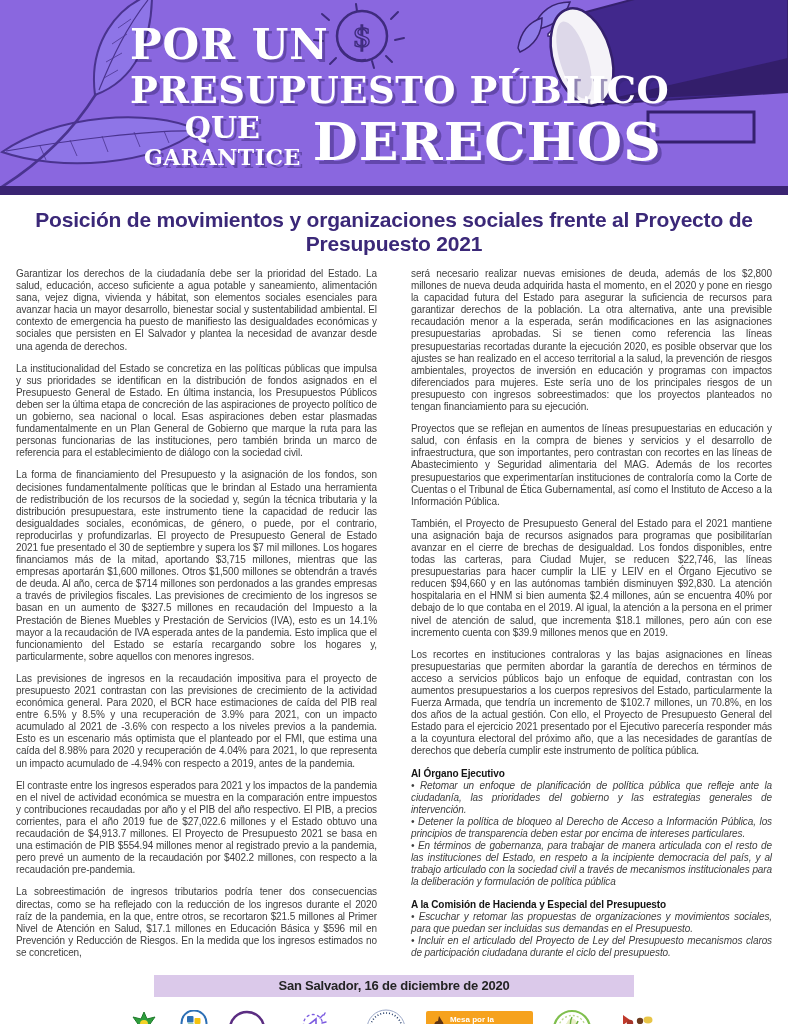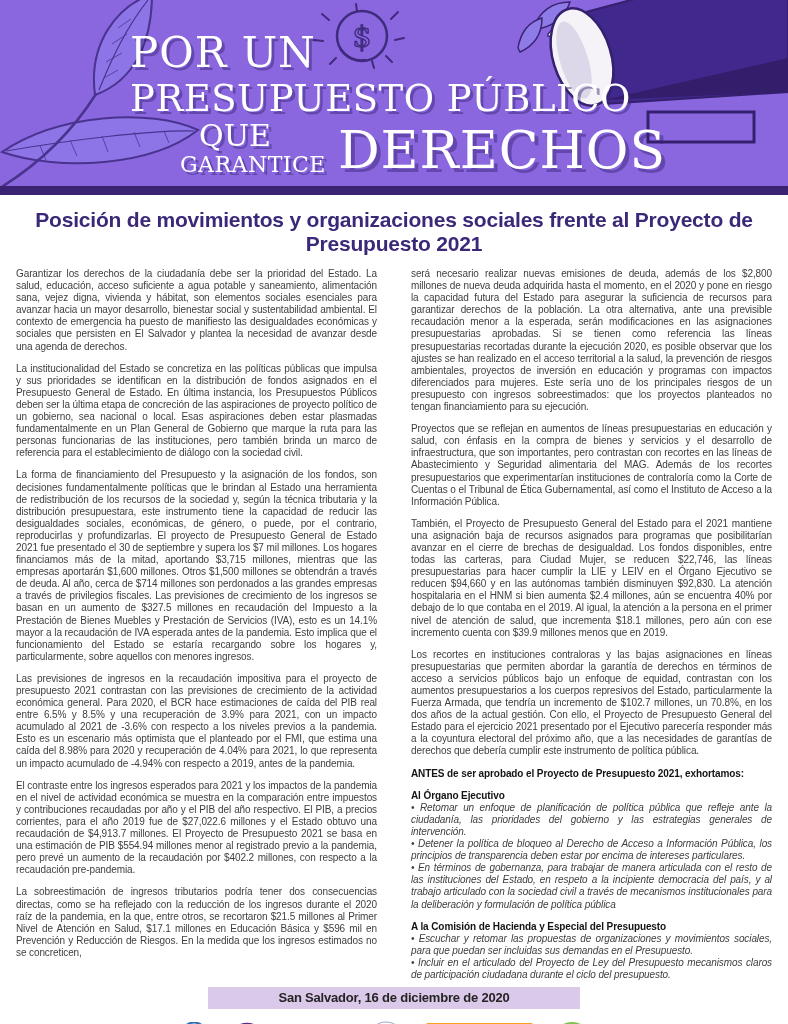--- a/index.html
+++ b/index.html
@@ -7,48 +7,48 @@
   .page { width:788px; height:1024px; background:#ffffff; position:relative; overflow:hidden; margin:0 auto; }
 
   
   .header { position:relative; height:186px; background:#8A67DF; overflow:hidden; }
   .header-band { height:9px; background:#3A2472; }
   .deco { position:absolute; pointer-events:none; }
   .deco-leaves { left:0; top:0; }
   .deco-coin { left:300px; top:2px; }
   .deco-megaphone { right:0; top:0; }
 
-  .title-block { position:absolute; left:130px; top:32px; color:#ffffff;
-    font-family:"DejaVu Serif", serif; font-weight:normal; line-height:1; z-index:2;
+  .title-block { position:absolute; left:130px; top:24px; color:#ffffff;
+    font-family:"DejaVu Serif", serif; font-weight:bold; line-height:1; z-index:2;
     text-shadow:3px 3px 0 rgba(52,33,110,0.45); }
   .title-l1 { font-size:42px; letter-spacing:1px; }
   .title-l2 { font-size:37px; letter-spacing:0.5px; margin-top:6px; }
   .title-l3 { display:flex; align-items:flex-end; margin-top:4px; }
   .title-l3-stack { display:flex; flex-direction:column; align-items:center; margin-left:14px; }
   .title-que { font-size:30px; }
-  .title-garantice { font-size:22px; margin-top:3px; letter-spacing:0.5px;margin-left:36px; }
+  .title-garantice { font-size:22px; margin-top:3px; letter-spacing:0.5px; }
   .title-derechos { font-size:52px; margin-left:12px; letter-spacing:1px;
     text-shadow:4px 4px 0 rgba(52,33,110,0.45); }
 
   
   .subtitle { text-align:center; color:#3B2878; font-weight:bold; font-size:21px;
     letter-spacing:-0.2px; padding:13px 10px 8px 10px; }
 
   
   .columns { display:flex; gap:34px; padding:4px 16px 0 16px; }
   .col { flex:1; text-align:justify; color:#3E3E3E; font-size:10px;
     line-height:1.21; letter-spacing:-0.1px; }
   .col p { margin-bottom:10px; }
   .col p.bold-head { color:#141414; font-weight:bold; margin-bottom:10px; }
   .col p.sec-head { color:#141414; font-weight:bold; margin-bottom:0; text-align:left; }
   .col p.bullet { margin-bottom:0;font-style:italic; }
   .col p.bullet.last { margin-bottom:10px; }
 
   
-  .dateband { width:372px; margin:6px auto 0 auto; background:#DBC9EA; text-align:center;
+  .dateband { width:480px; margin:6px auto 0 auto; background:#DBC9EA; text-align:center;
     padding:3px 0 4px 0; font-size:13px; font-weight:bold; color:#242424; letter-spacing:-0.2px; }
 
   
   .logos { display:flex; justify-content:center; align-items:center; gap:19px; margin-top:11px; }
   .logo { display:flex; flex-direction:column; align-items:center; }
   .logo-label-unes { color:#3DA43C; font-weight:bold; font-style:italic; font-size:11px; margin-top:-3px; }
   .logo-label-acua { color:#666; font-weight:bold; font-size:8.5px; letter-spacing:1.5px; margin-top:0; }
   .altavoz-text { font-size:13px; font-weight:bold; letter-spacing:-0.3px; margin-top:-2px; }
   .altavoz-a { color:#121212; }
   .altavoz-es { color:#C9B9F2; }
@@ -114,21 +114,20 @@
       <p>La forma de financiamiento del Presupuesto y la asignación de los fondos, son decisiones fundamentalmente políticas que le brindan al Estado una herramienta de redistribución de los recursos de la sociedad y, según la técnica tributaria y la distribución presupuestara, este instrumento tiene la capacidad de reducir las desigualdades sociales, económicas, de género, o puede, por el contrario, reproducirlas y profundizarlas. El proyecto de Presupuesto General de Estado 2021 fue presentado el 30 de septiembre y supera los $7 mil millones. Los hogares financiamos más de la mitad, aportando $3,715 millones, mientras que las empresas aportarán $1,600 millones. Otros $1,500 millones se obtendrán a través de deuda. Al año, cerca de $714 millones son perdonados a las grandes empresas a través de privilegios fiscales. Las previsiones de crecimiento de los ingresos se basan en un aumento de $327.5 millones en recaudación del Impuesto a la Prestación de Bienes Muebles y Prestación de Servicios (IVA), esto es un 14.1% mayor a la recaudación de IVA esperada antes de la pandemia. Esto implica que el funcionamiento del Estado se estaría recargando sobre los hogares y, particularmente, sobre aquellos con menores ingresos.</p>
       <p>Las previsiones de ingresos en la recaudación impositiva para el proyecto de presupuesto 2021 contrastan con las previsiones de crecimiento de la actividad económica general. Para 2020, el BCR hace estimaciones de caída del PIB real entre 6.5% y 8.5% y una recuperación de 3.9% para 2021, con un impacto acumulado al 2021 de -3.6% con respecto a los niveles previos a la pandemia. Esto es un escenario más optimista que el planteado por el FMI, que estima una caída del 8.98% para 2020 y recuperación de 4.04% para 2021, lo que representa un impacto acumulado de -4.94% con respecto a 2019, antes de la pandemia.</p>
       <p>El contraste entre los ingresos esperados para 2021 y los impactos de la pandemia en el nivel de actividad económica se muestra en la comparación entre impuestos y contribuciones recaudadas por año y el PIB del año respectivo. El PIB, a precios corrientes, para el año 2019 fue de $27,022.6 millones y el Estado obtuvo una recaudación de $4,913.7 millones. El Proyecto de Presupuesto 2021 se basa en una estimación de PIB $554.94 millones menor al registrado previo a la pandemia, pero prevé un aumento de la recaudación por $402.2 millones, con respecto a la recaudación pre-pandemia.</p>
       <p>La sobreestimación de ingresos tributarios podría tener dos consecuencias directas, como se ha reflejado con la reducción de los ingresos durante el 2020 raíz de la pandemia, en la que, entre otros, se recortaron $21.5 millones al Primer Nivel de Atención en Salud, $17.1 millones en Educación Básica y $596 mil en Prevención y Reducción de Riesgos. En la medida que los ingresos estimados no se concreticen,</p>
     </div>
     <div class="col">
       <p>será necesario realizar nuevas emisiones de deuda, además de los $2,800 millones de nueva deuda adquirida hasta el momento, en el 2020 y pone en riesgo la capacidad futura del Estado para asegurar la suficiencia de recursos para garantizar derechos de la población. La otra alternativa, ante una previsible recaudación menor a la esperada, serán modificaciones en las asignaciones presupuestarias aprobadas. Si se tienen como referencia las líneas presupuestarias recortadas durante la ejecución 2020, es posible observar que los ajustes se han realizado en el acceso territorial a la salud, la prevención de riesgos ambientales, proyectos de inversión en educación y programas con impactos diferenciados para mujeres. Este sería uno de los principales riesgos de un presupuesto con ingresos sobreestimados: que los proyectos planteados no tengan financiamiento para su ejecución.</p>
       <p>Proyectos que se reflejan en aumentos de líneas presupuestarias en educación y salud, con énfasis en la compra de bienes y servicios y el desarrollo de infraestructura, que son importantes, pero contrastan con recortes en las líneas de Abastecimiento y Seguridad alimentaria del MAG. Además de los recortes presupuestarios que experimentarían instituciones de contraloría como la Corte de Cuentas o el Tribunal de Ética Gubernamental, así como el Instituto de Acceso a la Información Pública.</p>
       <p>También, el Proyecto de Presupuesto General del Estado para el 2021 mantiene una asignación baja de recursos asignados para programas que posibilitarían avanzar en el cierre de brechas de desigualdad. Los fondos disponibles, entre todas las carteras, para Ciudad Mujer, se reducen $22,746, las líneas presupuestarias para hacer cumplir la LIE y LEIV en el Órgano Ejecutivo se reducen $94,660 y en las autónomas también disminuyen $92,830. La atención hospitalaria en el HNM si bien aumenta $2.4 millones, aún se encuentra 40% por debajo de lo que contaba en el 2019. Al igual, la atención a la persona en el primer nivel de atención de salud, que incrementa $18.1 millones, pero aún con ese incremento cuenta con $39.9 millones menos que en 2019.</p>
       <p>Los recortes en instituciones contraloras y las bajas asignaciones en líneas presupuestarias que permiten abordar la garantía de derechos en términos de acceso a servicios públicos bajo un enfoque de equidad, contrastan con los aumentos presupuestarios a los cuerpos represivos del Estado, particularmente la Fuerza Armada, que tendría un incremento de $102.7 millones, un 70.8%, en los dos años de la actual gestión. Con ello, el Proyecto de Presupuesto General del Estado para el ejercicio 2021 presentado por el Ejecutivo parecería responder más a la coyuntura electoral del próximo año, que a las necesidades de garantías de derechos que debería cumplir este instrumento de política pública.</p>
-      <p class="bold-head">ANTES de ser aprobado el Proyecto de Presupuesto 2021, exhortamos:</p>
       <p class="sec-head">Al Órgano Ejecutivo</p>
       <p class="bullet">• Retomar un enfoque de planificación de política pública que refleje ante la ciudadanía, las prioridades del gobierno y las estrategias generales de intervención.</p>
       <p class="bullet">• Detener la política de bloqueo al Derecho de Acceso a Información Pública, los principios de transparencia deben estar por encima de intereses particulares.</p>
       <p class="bullet last">• En términos de gobernanza, para trabajar de manera articulada con el resto de las instituciones del Estado, en respeto a la incipiente democracia del país, y al trabajo articulado con la sociedad civil a través de mecanismos institucionales para la deliberación y formulación de política pública</p>
       <p class="sec-head">A la Comisión de Hacienda y Especial del Presupuesto</p>
       <p class="bullet">• Escuchar y retomar las propuestas de organizaciones y movimientos sociales, para que puedan ser incluidas sus demandas en el Presupuesto.</p>
       <p class="bullet">• Incluir en el articulado del Proyecto de Ley del Presupuesto mecanismos claros de participación ciudadana durante el ciclo del presupuesto.</p>
     </div>
   </div>
 

